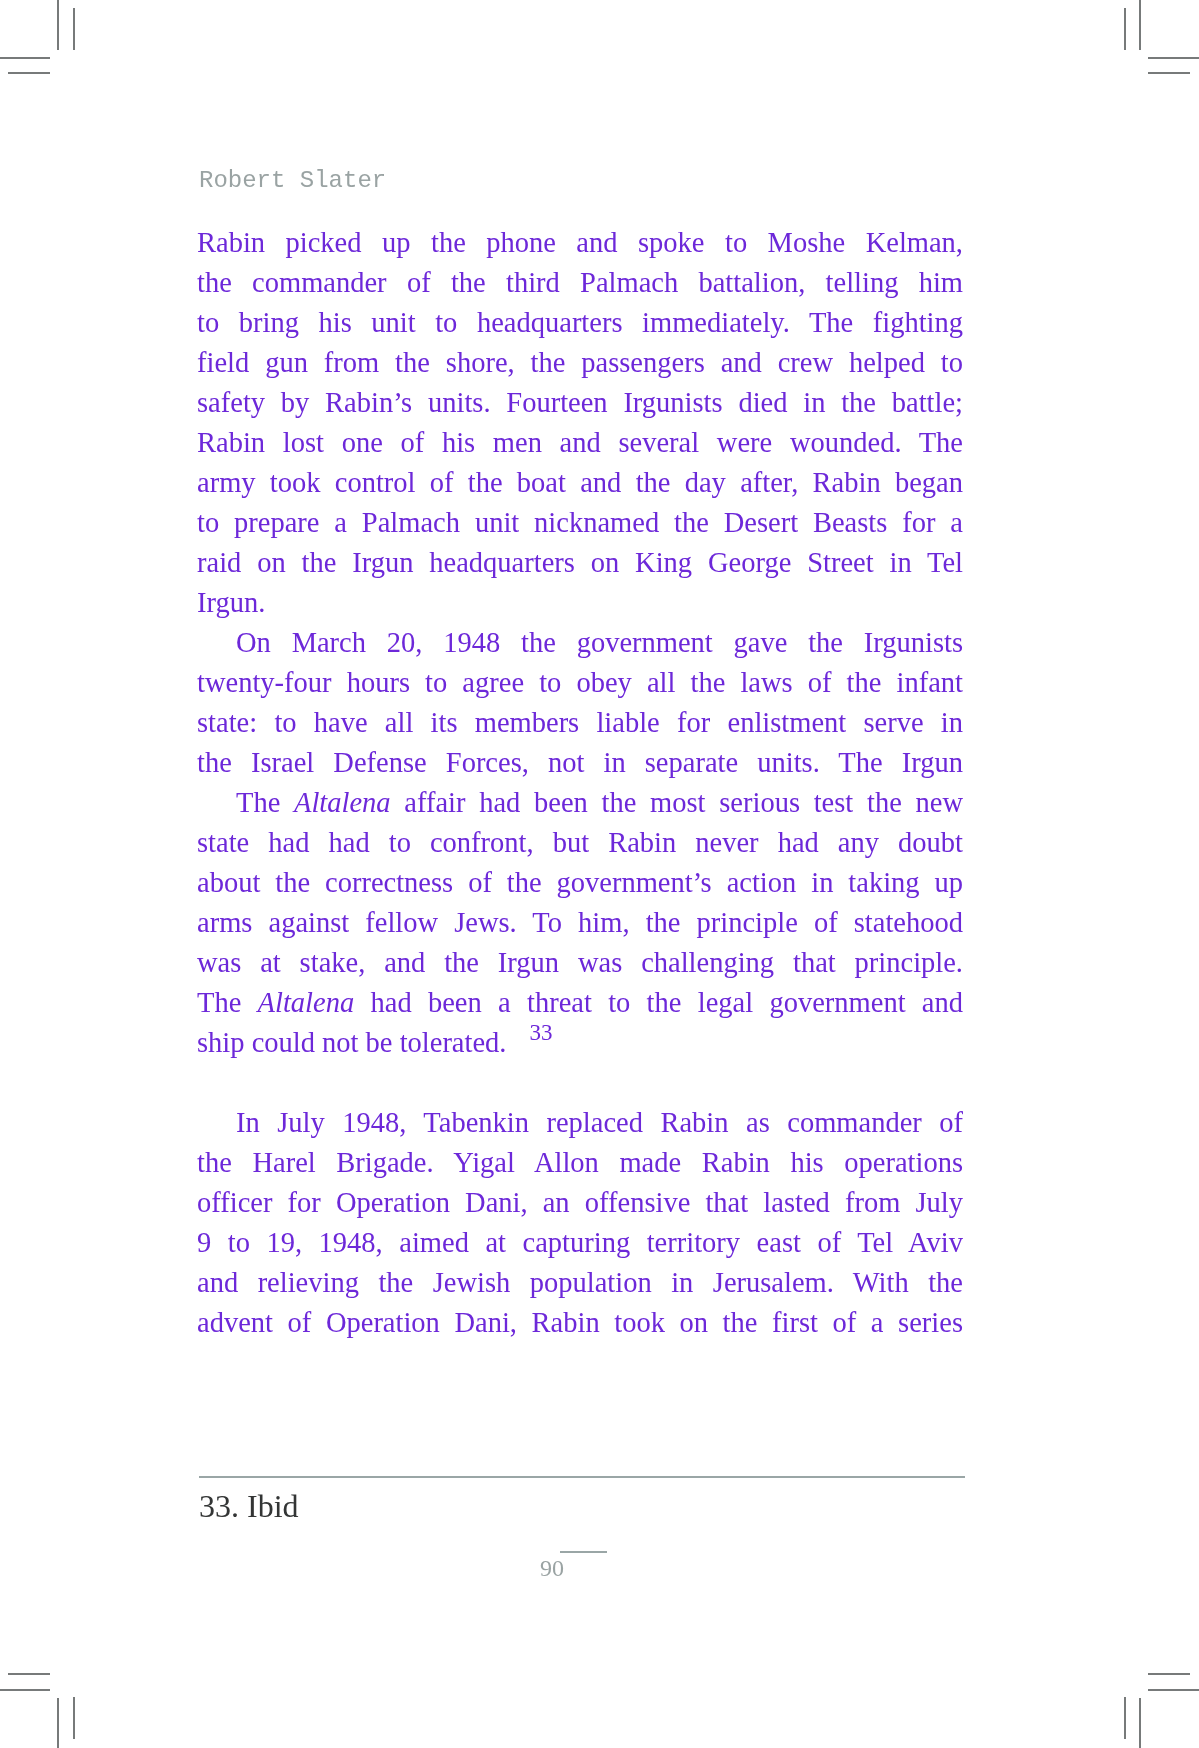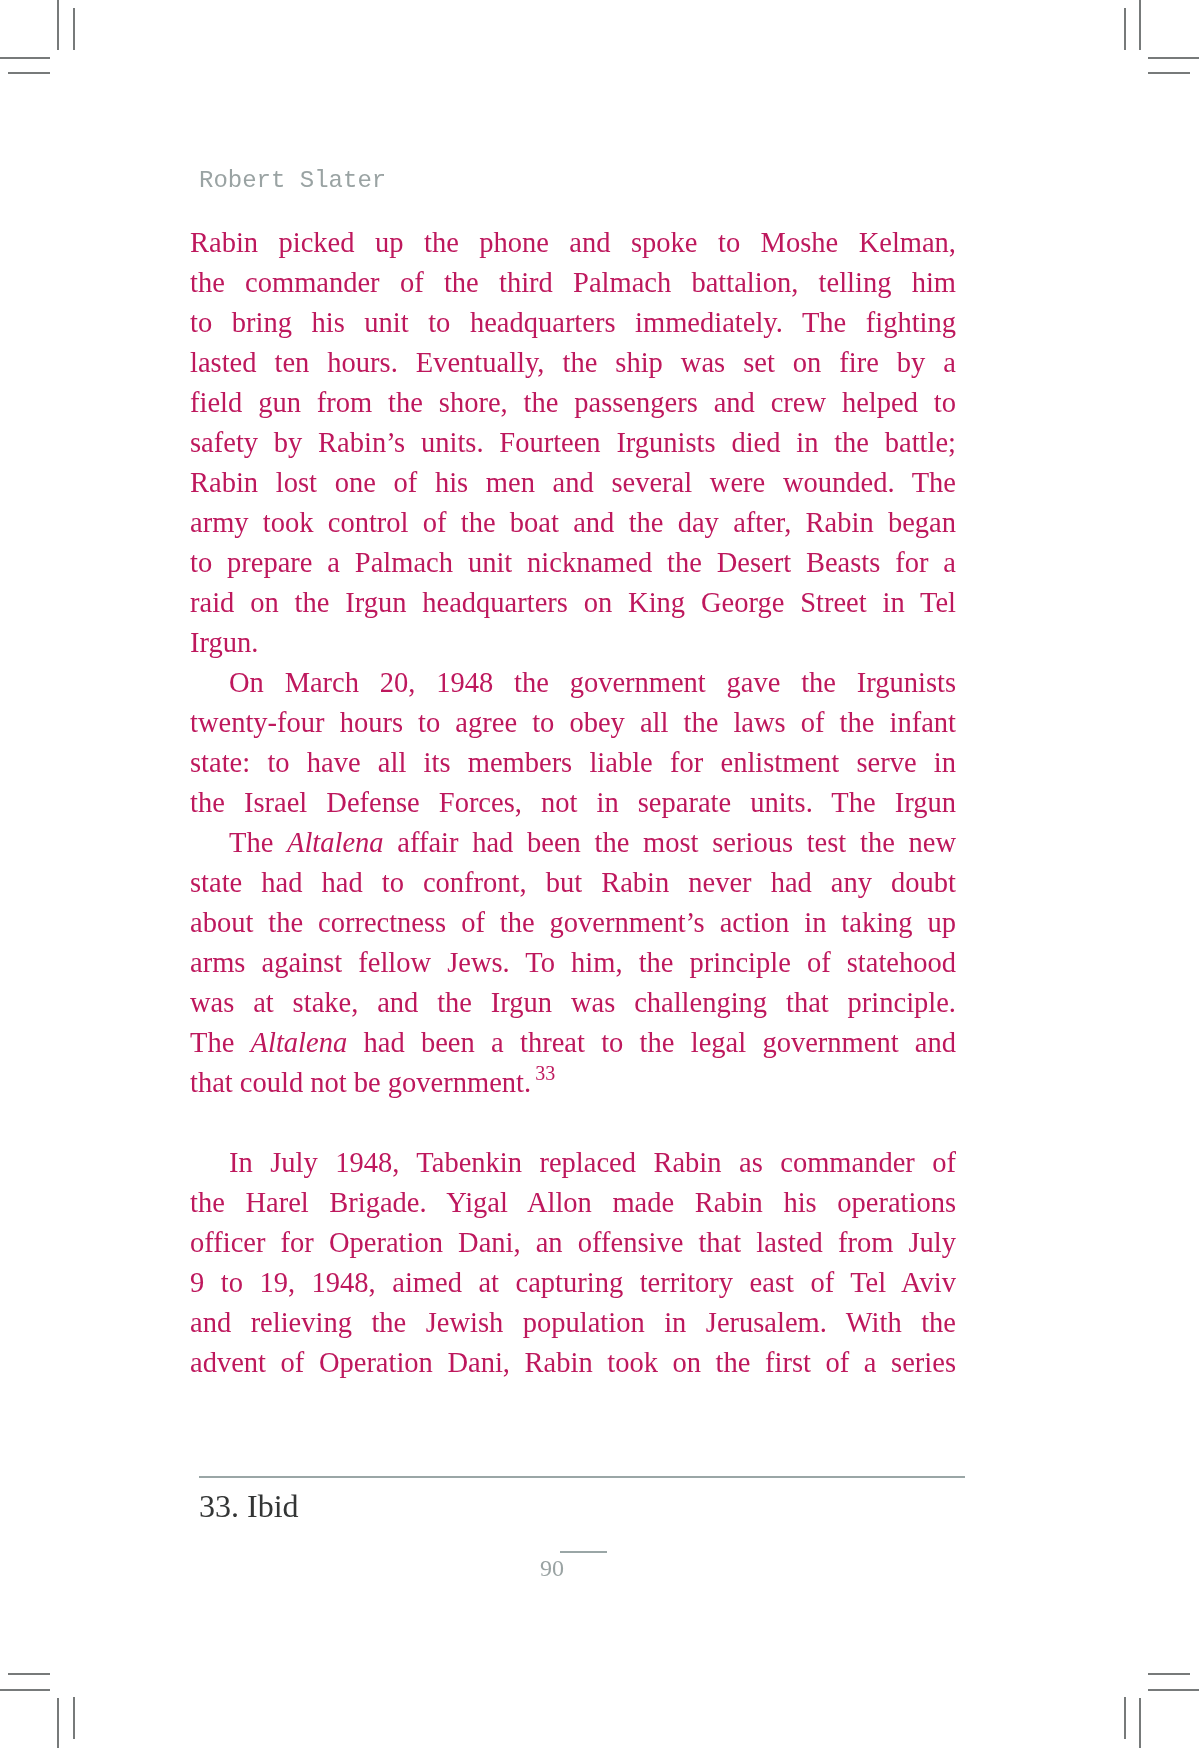--- a/index.html
+++ b/index.html
@@ -6,33 +6,33 @@
   body { width: 1199px; height: 1748px; position: relative; overflow: hidden; }
   .mark { position: absolute; background: #777a7a; }
   .mark.h { height: 2px; }
   .mark.v { width: 2px; }
   .running-head {
     position: absolute; left: 199px; top: 166px;
     font-family: Liberation Mono, monospace;
     font-size: 24px; color: #9aa3a3; line-height: 30px; white-space: nowrap;
   }
   .body-text {
-    position: absolute; left: 190px; top: 223px; width: 766px;
+    position: absolute; left: 197px; top: 223px; width: 766px;
     font-family: "Liberation Serif", "DejaVu Serif", serif;
-    font-size: 28.5px; line-height: 40px; color: #be185d;
+    font-size: 28.5px; line-height: 40px; color: #6d28d9;
   }
   .line {
     display: block; height: 40px; white-space: nowrap;
     text-align: justify; text-align-last: justify; overflow: hidden;
   }
   .line.last { text-align-last: left; }
   .line.indent { padding-left: 39px; }
   .line.blank { height: 40px; }
   .line em { font-style: italic; }
-  sup.fnref { font-size: 20px; vertical-align: 12px; line-height: 0; margin-left: 4px; }
+  sup.fnref { font-size: 23px; vertical-align: 12px; line-height: 0; margin-left: 23px; }
   .footnote-rule {
     position: absolute; left: 199px; top: 1476px; width: 766px; height: 2px;
     background: #9aa6a6;
   }
   .footnote {
     position: absolute; left: 199px; top: 1490px;
     font-family: "Liberation Serif", "DejaVu Serif", serif;
     font-size: 32px; line-height: 32px; color: #333535; white-space: nowrap;
   }
   .folio-rule {
@@ -73,21 +73,20 @@
   <div class="mark v" style="left:1139px; top:1698px; height:50px;"></div>
 </div>
 
 <div class="running-head">Robert Slater</div>
 
 <div class="body-text" id="body-text">
     <div>
       <span class="line"><span>Rabin picked up the phone and spoke to Moshe Kelman,</span></span>
       <span class="line"><span>the commander of the third Palmach battalion, telling him</span></span>
       <span class="line"><span>to bring his unit to headquarters immediately. The fighting</span></span>
-      <span class="line"><span>lasted ten hours. Eventually, the ship was set on fire by a</span></span>
       <span class="line"><span>field gun from the shore, the passengers and crew helped to</span></span>
       <span class="line"><span>safety by Rabin’s units. Fourteen Irgunists died in the battle;</span></span>
       <span class="line"><span>Rabin lost one of his men and several were wounded. The</span></span>
       <span class="line"><span>army took control of the boat and the day after, Rabin began</span></span>
       <span class="line"><span>to prepare a Palmach unit nicknamed the Desert Beasts for a</span></span>
       <span class="line"><span>raid on the Irgun headquarters on King George Street in Tel</span></span>
       <span class="line last"><span>Irgun.</span></span>
     </div>
     <div>
       <span class="line indent"><span>On March 20, 1948 the government gave the Irgunists</span></span>
@@ -95,21 +94,21 @@
       <span class="line"><span>state: to have all its members liable for enlistment serve in</span></span>
       <span class="line"><span>the Israel Defense Forces, not in separate units. The Irgun</span></span>
     </div>
     <div>
       <span class="line indent"><span>The </span><em>Altalena</em><span> affair had been the most serious test the new</span></span>
       <span class="line"><span>state had had to confront, but Rabin never had any doubt</span></span>
       <span class="line"><span>about the correctness of the government’s action in taking up</span></span>
       <span class="line"><span>arms against fellow Jews. To him, the principle of statehood</span></span>
       <span class="line"><span>was at stake, and the Irgun was challenging that principle.</span></span>
       <span class="line"><span>The </span><em>Altalena</em><span> had been a threat to the legal government and</span></span>
-      <span class="line last"><span>that could not be government.</span><sup class="fnref">33</sup></span>
+      <span class="line last"><span>ship could not be tolerated.</span><sup class="fnref">33</sup></span>
     </div>
     <span class="line blank"></span>
     <div>
       <span class="line indent"><span>In July 1948, Tabenkin replaced Rabin as commander of</span></span>
       <span class="line"><span>the Harel Brigade. Yigal Allon made Rabin his operations</span></span>
       <span class="line"><span>officer for Operation Dani, an offensive that lasted from July</span></span>
       <span class="line"><span>9 to 19, 1948, aimed at capturing territory east of Tel Aviv</span></span>
       <span class="line"><span>and relieving the Jewish population in Jerusalem. With the</span></span>
       <span class="line"><span>advent of Operation Dani, Rabin took on the first of a series</span></span>
     </div>

